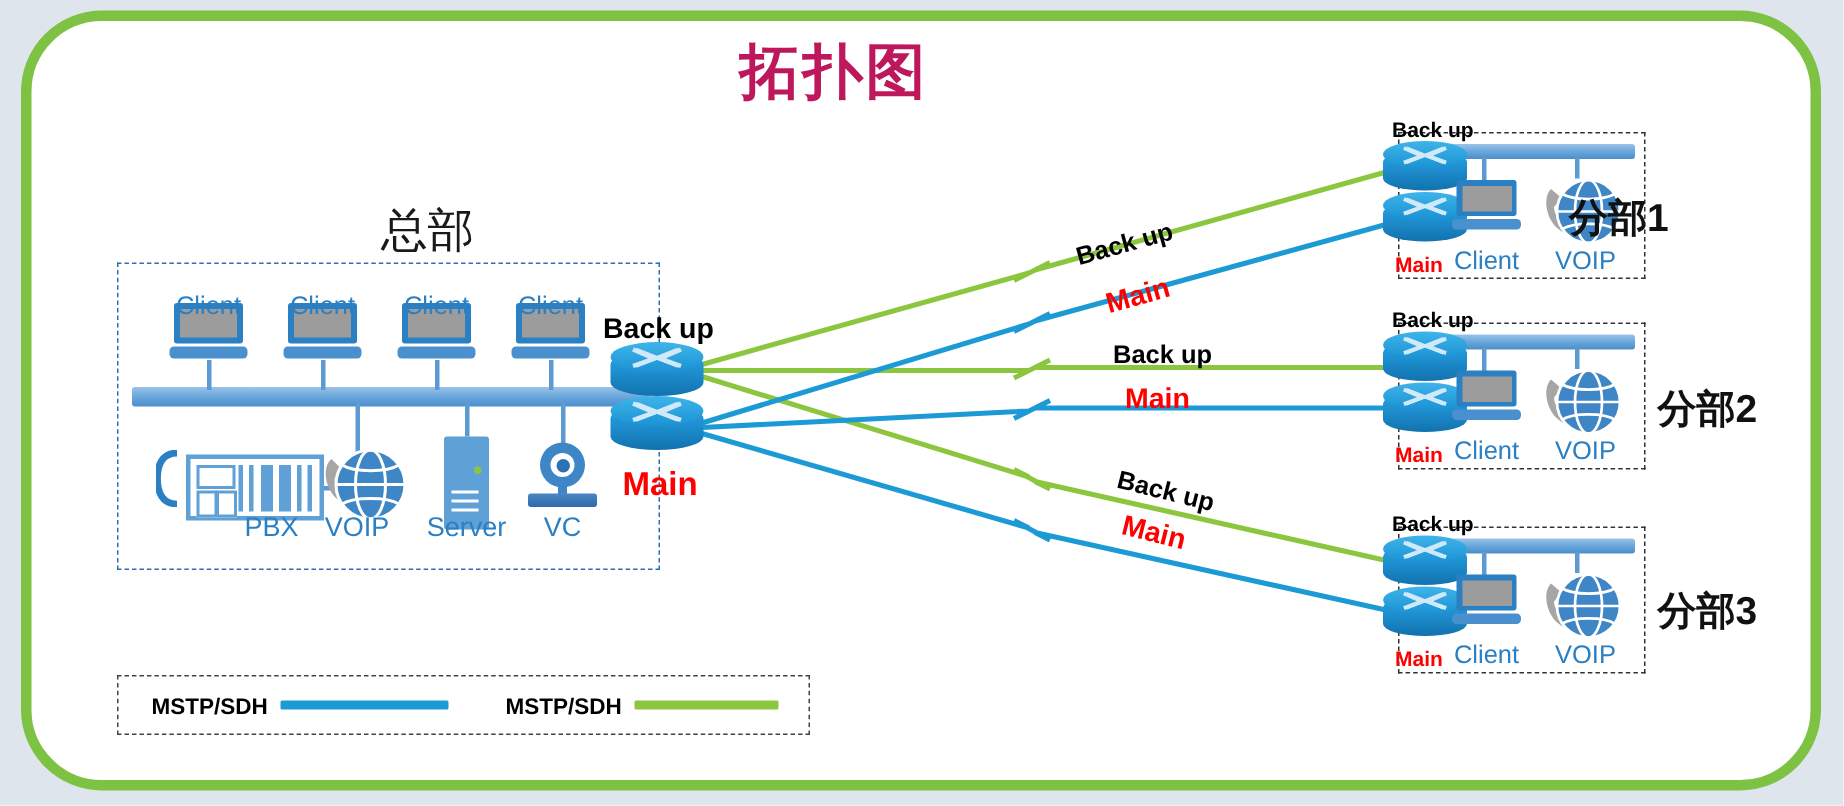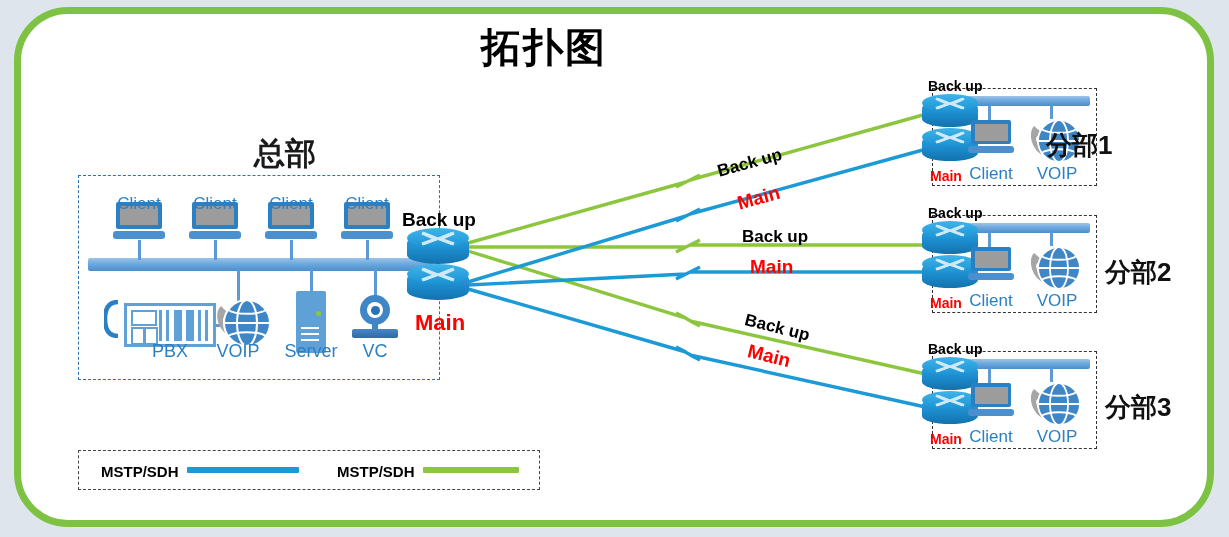--- a/index.html
+++ b/index.html
@@ -17,25 +17,25 @@
     border:7px solid #7dc242;border-radius:54px;background:#ffffff;
     box-sizing:border-box;
   }
 
   
   .abs{position:absolute;}
 
   
   .main-title{
     position:absolute;left:0;top:20px;width:1088px;text-align:center;
-    font-size:40px;font-weight:bold;color:#000000;letter-spacing:2px;
+    font-size:40px;font-weight:bold;color:#be185d;letter-spacing:2px;padding-left:12px;
   }
   .hq-title{
     position:absolute;left:185px;top:133px;width:200px;text-align:center;
-    font-size:31px;font-weight:bold;color:#1a1a1a;
+    font-size:31px;font-weight:normal;color:#1a1a1a;
   }
   .branch-title{
     position:absolute;font-size:26px;font-weight:bold;color:#111;
     white-space:nowrap;
   }
 
   
   .dash-box{position:absolute;border:1.6px dashed #2f6fb3;box-sizing:border-box;}
   .dash-box-bk{position:absolute;border:1.6px dashed #333;box-sizing:border-box;}
 
@@ -191,21 +191,21 @@
     <div class="cell" style="left:4px;top:21px;width:10px;height:14px;"></div>
     <div class="cell" style="left:17px;top:21px;width:10px;height:14px;"></div>
     <div class="bar" style="left:32px;top:4px;width:3px;height:31px;"></div>
     <div class="bar" style="left:39px;top:4px;width:3px;height:31px;"></div>
     <div class="bar" style="left:47px;top:4px;width:8px;height:31px;"></div>
     <div class="bar" style="left:59px;top:4px;width:8px;height:31px;"></div>
     <div class="bar" style="left:71px;top:4px;width:3px;height:31px;"></div>
     <div class="bar" style="left:78px;top:4px;width:3px;height:31px;"></div>
   </div>
   <div class="stub-h" style="left:216px;top:324px;width:26px;"></div>
-  <div class="lbl" style="left:128px;top:342px;width:84px;font-size:18px;">PBX</div>
+  <div class="lbl" style="left:139px;top:342px;width:84px;font-size:18px;">PBX</div>
 
   <svg class="abs" style="left:214px;top:302px;width:26px;height:40px;">
     <path d="M7,4 C1,9 2,22 10,30 C14,34 19,36 22,35 L17,28 C13,27 9,22 9,17 L14,11 Z" fill="#a6a6a6"></path>
   </svg>
   <svg class="globe" style="left:222px;top:298px;">
     <circle cx="25" cy="25" r="23" fill="#3f86c6"></circle>
     <g stroke="#ffffff" stroke-width="2" fill="none">
       <ellipse cx="25" cy="25" rx="23" ry="23"></ellipse>
       <ellipse cx="25" cy="25" rx="10" ry="23"></ellipse>
       <line x1="2" y1="25" x2="48" y2="25"></line>

